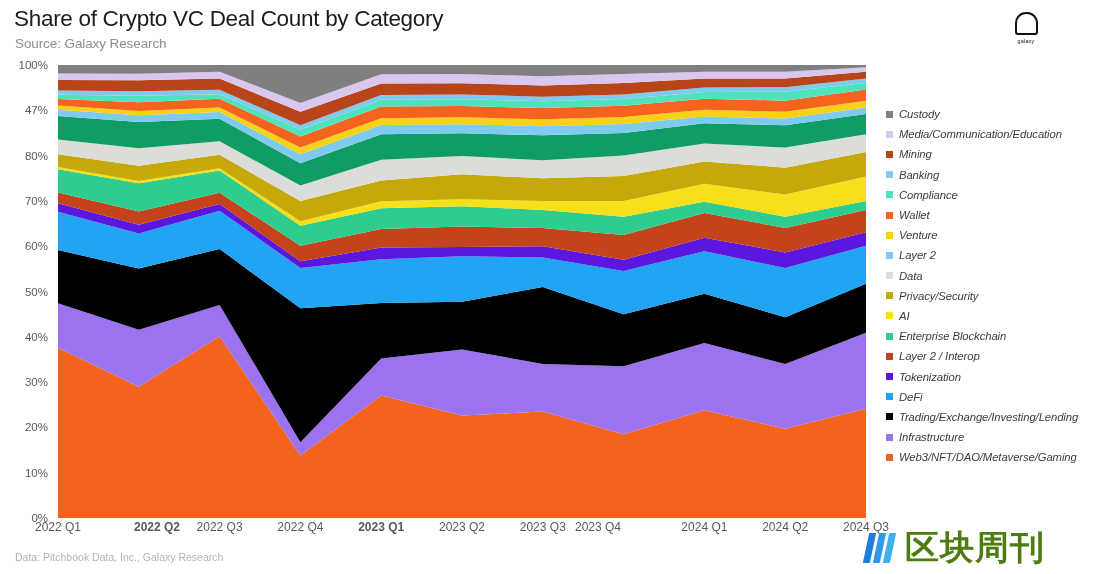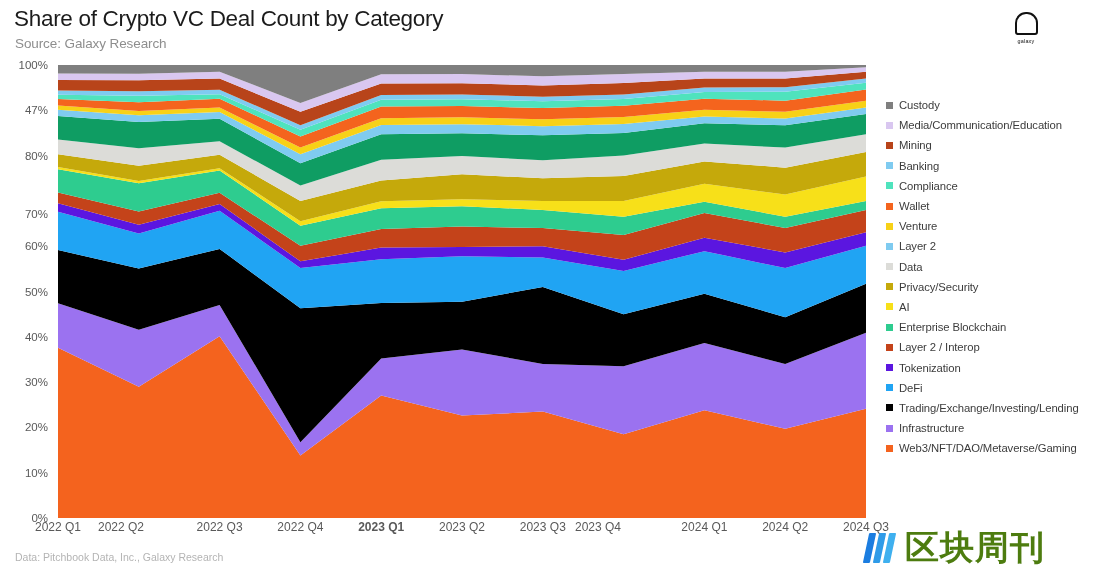--- a/index.html
+++ b/index.html
@@ -52,21 +52,21 @@
 
   
   #x-axis { position: absolute; left: 58px; top: 520px; width: 808px; height: 20px; }
   .x-tick {
     position: absolute; top: 0;
     font-size: 12px; color: #595959;
     transform: translateX(-50%); white-space: nowrap;
   }
 
   
-  #legend { position: absolute; left: 886px; top: 95px; width: 214px; }
+  #legend { position: absolute; left: 886px; top: 104px; width: 214px; font-style: italic; }
   .legend-item {
     display: flex; align-items: center; height: 20.2px;
   }
   .legend-swatch {
     width: 7px; height: 7px; flex: 0 0 auto; margin-right: 6px;
   }
   .legend-label {
     font-size: 11.3px; color: #3c3c3c; white-space: nowrap;
     letter-spacing: -0.1px;
   }
@@ -109,21 +109,21 @@
   </div>
 
   <div id="y-axis">
       <div class="y-tick" style="top: 461px;">0%</div>
       <div class="y-tick" style="top: 415.7px;">10%</div>
       <div class="y-tick" style="top: 370.4px;">20%</div>
       <div class="y-tick" style="top: 325.1px;">30%</div>
       <div class="y-tick" style="top: 279.8px;">40%</div>
       <div class="y-tick" style="top: 234.5px;">50%</div>
       <div class="y-tick" style="top: 189.2px;">60%</div>
-      <div class="y-tick" style="top: 143.9px; margin-top: 13px;">70%</div>
+      <div class="y-tick" style="top: 143.9px;">70%</div>
       <div class="y-tick" style="top: 98.6px;">80%</div>
       <div class="y-tick" style="top: 53.3px;">47%</div>
       <div class="y-tick" style="top: 8px;">100%</div>
     </div>
 
   <div id="plot-area">
     <svg id="plot-svg" viewBox="0 0 808 453" preserveAspectRatio="none">
         <path d="M 0 282.85915492957747 L 80.8 321.695652173913 L 161.6 271.3514851485148 L 242.39999999999998 390.51724137931035 L 323.2 330.5051020408163 L 404 350.56281407035175 L 484.79999999999995 346.545 L 565.6 369.195 L 646.4 345.3564356435644 L 727.1999999999999 363.7389162561576 L 808 343.65517241379314 L 808 453 L 727.1999999999999 453 L 646.4 453 L 565.6 453 L 484.79999999999995 453 L 404 453 L 323.2 453 L 242.39999999999998 453 L 161.6 453 L 80.8 453 L 0 453 Z" fill="#f4631e" shape-rendering="geometricPrecision"></path>
         <path d="M 0 238.19718309859155 L 80.8 264.7971014492754 L 161.6 239.95544554455444 L 242.39999999999998 377.128078817734 L 323.2 293.52551020408157 L 404 284.5477386934673 L 484.79999999999995 298.98 L 565.6 301.245 L 646.4 278.0792079207921 L 727.1999999999999 299.02463054187194 L 808 267.78325123152706 L 808 343.65517241379314 L 727.1999999999999 363.7389162561576 L 646.4 345.3564356435644 L 565.6 369.195 L 484.79999999999995 346.545 L 404 350.56281407035175 L 323.2 330.5051020408163 L 242.39999999999998 390.51724137931035 L 161.6 271.3514851485148 L 80.8 321.695652173913 L 0 282.85915492957747 Z" fill="#9b72f0" shape-rendering="geometricPrecision"></path>
         <path d="M 0 185.02816901408454 L 80.8 203.52173913043478 L 161.6 183.89108910891088 L 242.39999999999998 243.23645320197045 L 323.2 238.05612244897958 L 404 236.7437185929648 L 484.79999999999995 221.97 L 565.6 249.15 L 646.4 228.74257425742576 L 727.1999999999999 252.16256157635468 L 808 218.68965517241378 L 808 267.78325123152706 L 727.1999999999999 299.02463054187194 L 646.4 278.0792079207921 L 565.6 301.245 L 484.79999999999995 298.98 L 404 284.5477386934673 L 323.2 293.52551020408157 L 242.39999999999998 377.128078817734 L 161.6 239.95544554455444 L 80.8 264.7971014492754 L 0 238.19718309859155 Z" fill="#000000" shape-rendering="geometricPrecision"></path>
@@ -141,21 +141,21 @@
         <path d="M 0 29.774647887323965 L 80.8 30.637681159420254 L 161.6 29.153465346534517 L 242.39999999999998 64.71428571428567 L 323.2 34.66836734693874 L 404 34.1457286432161 L 484.79999999999995 36.24000000000001 L 565.6 33.974999999999966 L 646.4 26.910891089108816 L 727.1999999999999 26.778325123152683 L 808 17.8522167487684 L 808 24.546798029556555 L 727.1999999999999 35.70443349753697 L 646.4 33.63861386138609 L 565.6 40.76999999999998 L 484.79999999999995 43.03499999999997 L 404 40.9748743718593 L 323.2 41.60204081632645 L 242.39999999999998 71.40886699507388 L 161.6 33.638613861386034 L 80.8 37.202898550724626 L 0 34.02816901408454 Z" fill="#4fe3bd" shape-rendering="geometricPrecision"></path>
         <path d="M 0 25.52112676056339 L 80.8 26.260869565217376 L 161.6 24.668316831683114 L 242.39999999999998 60.25123152709352 L 323.2 30.04591836734693 L 404 29.5929648241206 L 484.79999999999995 31.70999999999998 L 565.6 29.444999999999993 L 646.4 22.425742574257356 L 727.1999999999999 22.31527093596054 L 808 13.389162561576256 L 808 17.8522167487684 L 727.1999999999999 26.778325123152683 L 646.4 26.910891089108816 L 565.6 33.974999999999966 L 484.79999999999995 36.24000000000001 L 404 34.1457286432161 L 323.2 34.66836734693874 L 242.39999999999998 64.71428571428567 L 161.6 29.153465346534517 L 80.8 30.637681159420254 L 0 29.774647887323965 Z" fill="#7fcbf0" shape-rendering="geometricPrecision"></path>
         <path d="M 0 14.887323943662011 L 80.8 15.318840579710127 L 161.6 13.45544554455438 L 242.39999999999998 46.86206896551715 L 323.2 18.489795918367292 L 404 18.2110552763819 L 484.79999999999995 20.38499999999999 L 565.6 18.120000000000005 L 646.4 13.455445544554436 L 727.1999999999999 13.389162561576313 L 808 6.694581280788043 L 808 13.389162561576256 L 727.1999999999999 22.31527093596054 L 646.4 22.425742574257356 L 565.6 29.444999999999993 L 484.79999999999995 31.70999999999998 L 404 29.5929648241206 L 323.2 30.04591836734693 L 242.39999999999998 60.25123152709352 L 161.6 24.668316831683114 L 80.8 26.260869565217376 L 0 25.52112676056339 Z" fill="#b8441a" shape-rendering="geometricPrecision"></path>
         <path d="M 0 8.50704225352115 L 80.8 8.753623188405811 L 161.6 6.727722772277161 L 242.39999999999998 37.935960591132925 L 323.2 9.244897959183618 L 404 9.10552763819095 L 484.79999999999995 11.324999999999989 L 565.6 9.060000000000002 L 646.4 6.727722772277161 L 727.1999999999999 6.6945812807881 L 808 2.2315270935959006 L 808 6.694581280788043 L 727.1999999999999 13.389162561576313 L 646.4 13.455445544554436 L 565.6 18.120000000000005 L 484.79999999999995 20.38499999999999 L 404 18.2110552763819 L 323.2 18.489795918367292 L 242.39999999999998 46.86206896551715 L 161.6 13.45544554455438 L 80.8 15.318840579710127 L 0 14.887323943662011 Z" fill="#d9c7f0" shape-rendering="geometricPrecision"></path>
         <path d="M 0 5.684341886080802e-14 L 80.8 0 L 161.6 -1.1368683772161603e-13 L 242.39999999999998 -1.1368683772161603e-13 L 323.2 -1.1368683772161603e-13 L 404 0 L 484.79999999999995 0 L 565.6 0 L 646.4 -1.1368683772161603e-13 L 727.1999999999999 -1.1368683772161603e-13 L 808 -1.1368683772161603e-13 L 808 2.2315270935959006 L 727.1999999999999 6.6945812807881 L 646.4 6.727722772277161 L 565.6 9.060000000000002 L 484.79999999999995 11.324999999999989 L 404 9.10552763819095 L 323.2 9.244897959183618 L 242.39999999999998 37.935960591132925 L 161.6 6.727722772277161 L 80.8 8.753623188405811 L 0 8.50704225352115 Z" fill="#7f7f7f" shape-rendering="geometricPrecision"></path>
       </svg>
   </div>
 
   <div id="x-axis">
       <div class="x-tick" style="left: 0px;">2022 Q1</div>
-      <div class="x-tick" style="left: 63px;">2022 Q2</div>
+      <div class="x-tick" style="left: 99px; font-weight: bold;">2022 Q2</div>
       <div class="x-tick" style="left: 161.6px;">2022 Q3</div>
       <div class="x-tick" style="left: 242.4px;">2022 Q4</div>
       <div class="x-tick" style="left: 323.2px; font-weight: bold;">2023 Q1</div>
       <div class="x-tick" style="left: 404px;">2023 Q2</div>
       <div class="x-tick" style="left: 484.8px;">2023 Q3</div>
       <div class="x-tick" style="left: 540px;">2023 Q4</div>
       <div class="x-tick" style="left: 646.4px;">2024 Q1</div>
       <div class="x-tick" style="left: 727.2px;">2024 Q2</div>
       <div class="x-tick" style="left: 808px;">2024 Q3</div>
     </div>

